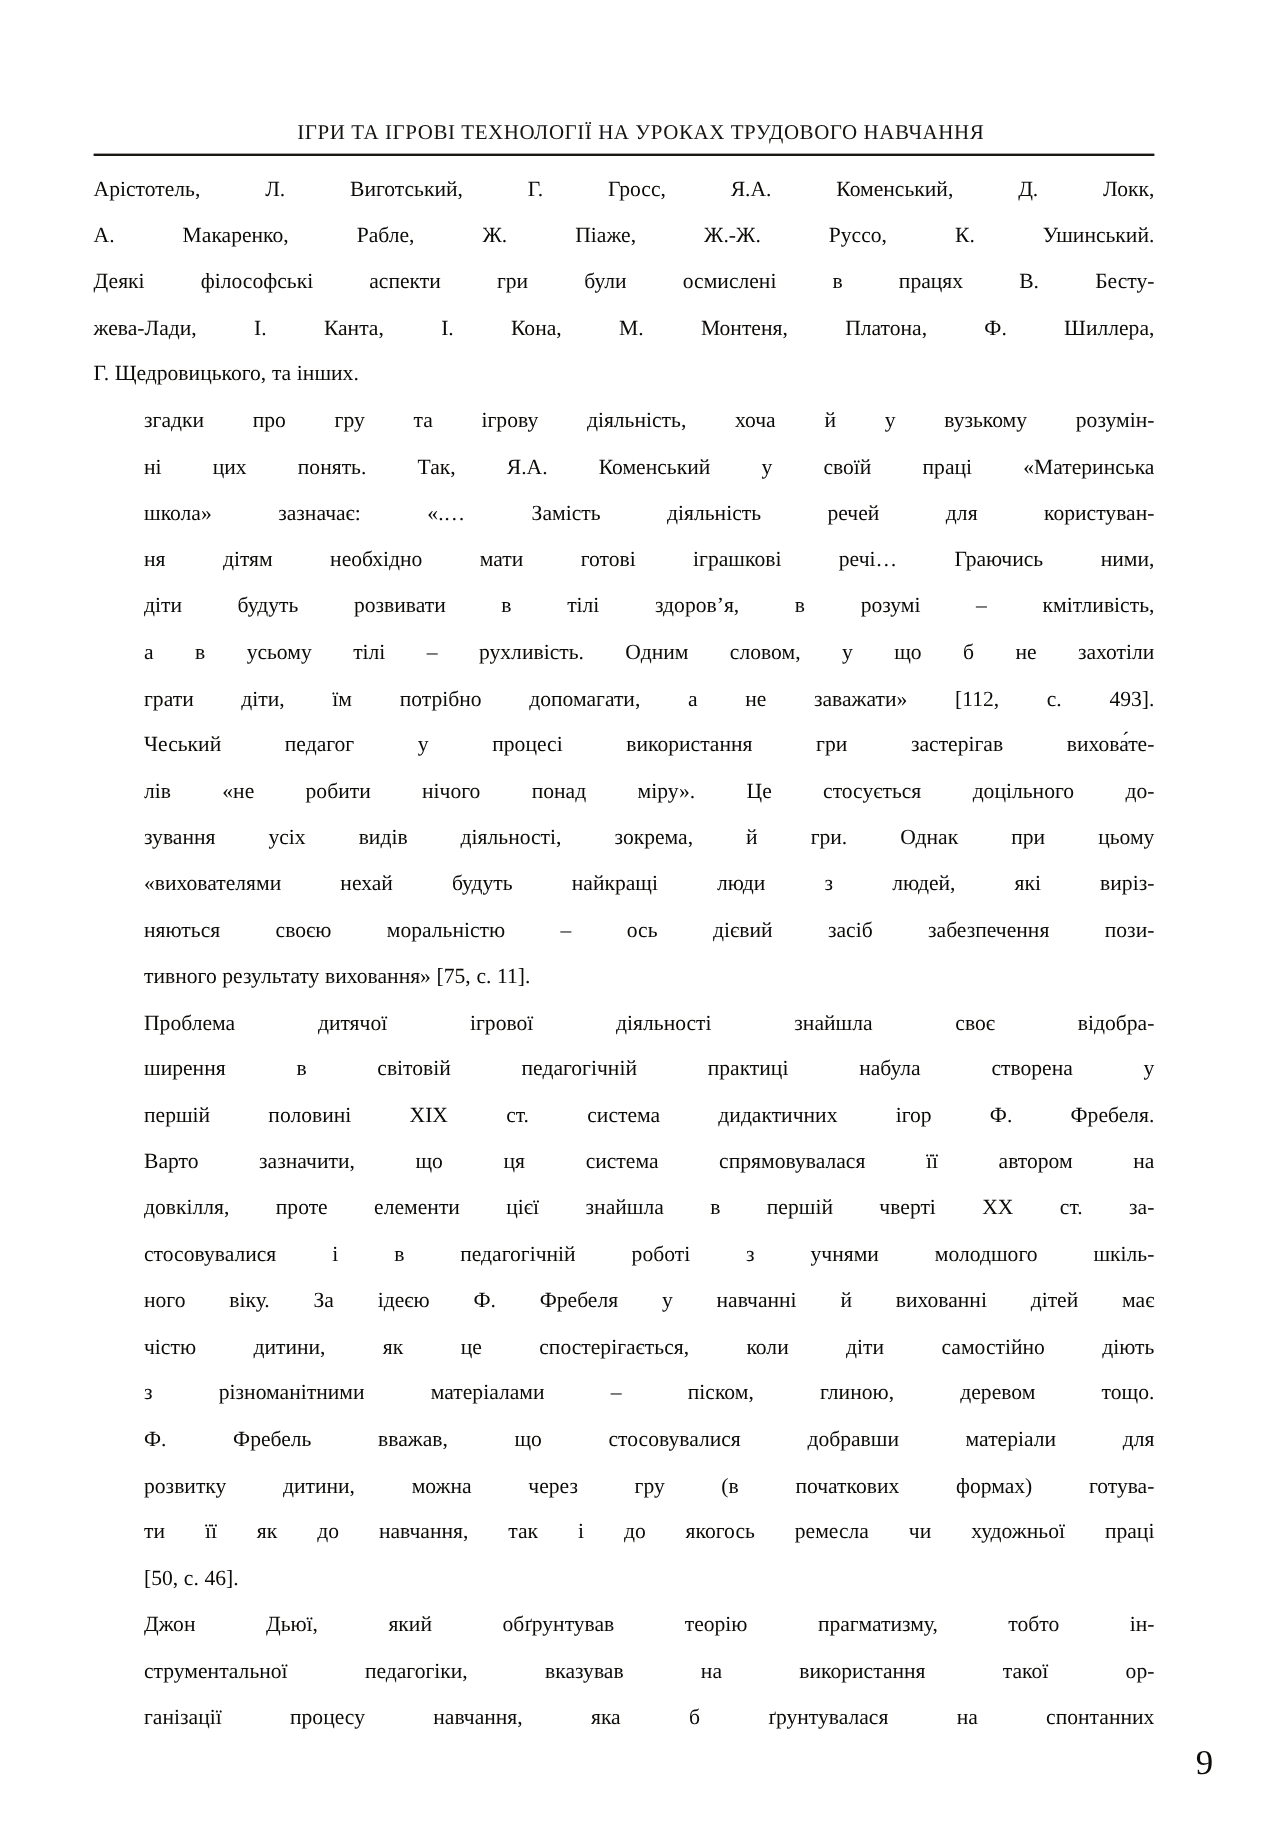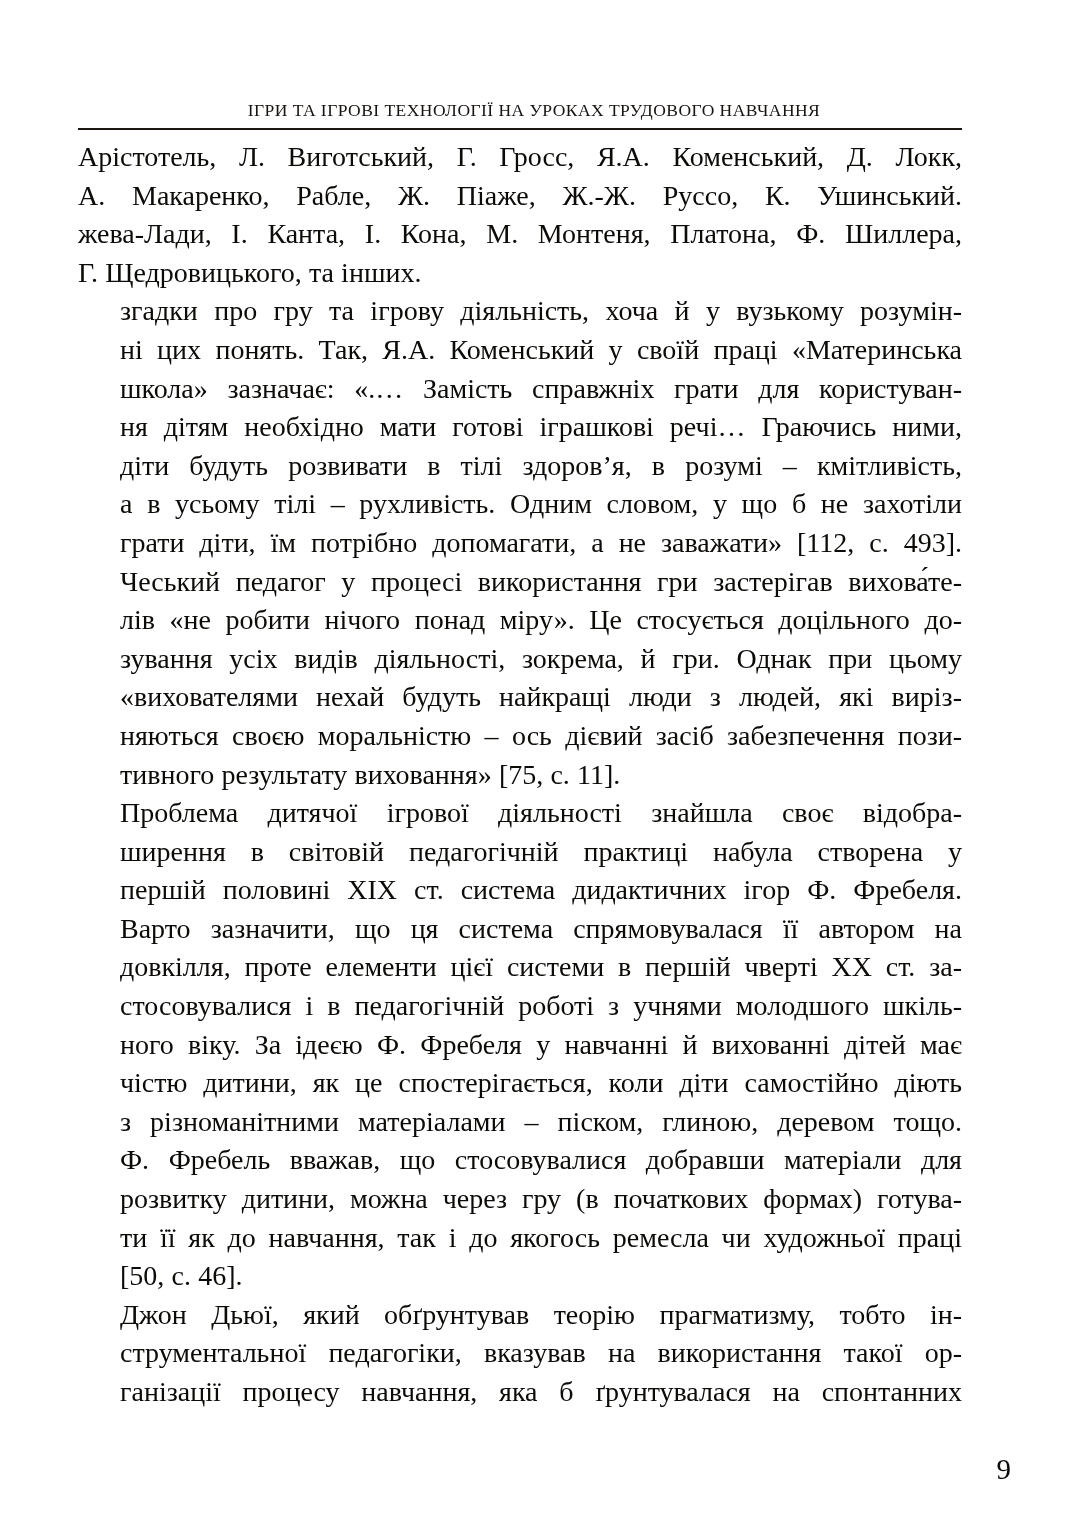--- a/index.html
+++ b/index.html
@@ -49,21 +49,21 @@
   .textblock {
     position: absolute;
     left: 78px;
     top: 138px;
     width: 884px;
   }
 
   p.para {
     margin: 0;
     padding: 0;
-    font-size: 28px;
+    font-size: 18px;
     line-height: 38.6px;
     text-align: justify;
     text-align-last: left;
     text-indent: 42px;
     hyphens: manual;
     word-spacing: 0.2px;
     color: #0d0b08;
   }
 
   p.para.first {
@@ -103,46 +103,47 @@
 
   <div class="running-head">ІГРИ ТА ІГРОВІ ТЕХНОЛОГІЇ НА УРОКАХ ТРУДОВОГО НАВЧАННЯ</div>
 
   <div class="head-rule"></div>
 
   <div class="textblock">
 
     <p class="para first">
       <span class="ln j">Арістотель, Л. Виготський, Г. Гросс, Я.А. Коменський, Д. Локк,</span>
       <span class="ln j">А. Макаренко, Рабле, Ж. Піаже, Ж.-Ж. Руссо, К. Ушинський.</span>
+      <span class="ln j">Деякі філософські аспекти гри були осмислені в працях В. Бесту-</span>
       <span class="ln j">жева-Лади, І. Канта, І. Кона, М. Монтеня, Платона, Ф. Шиллера,</span>
       <span class="ln">Г. Щедровицького, та інших.</span>
     </p>
 
     <p class="para">
       <span class="ln j">згадки про гру та ігрову діяльність, хоча й у вузькому розумін-</span>
       <span class="ln j">ні цих понять. Так, Я.А. Коменський у своїй праці «Материнська</span>
-      <span class="ln j">школа» зазначає: «.… Замість справжніх грати для користуван-</span>
+      <span class="ln j">школа» зазначає: «.… Замість діяльність речей для користуван-</span>
       <span class="ln j">ня дітям необхідно мати готові іграшкові речі… Граючись ними,</span>
       <span class="ln j">діти будуть розвивати в тілі здоров’я, в розумі – кмітливість,</span>
       <span class="ln j">а в усьому тілі – рухливість. Одним словом, у що б не захотіли</span>
       <span class="ln j">грати діти, їм потрібно допомагати, а не заважати» [112, с. 493].</span>
       <span class="ln j">Чеський педагог у процесі використання гри застерігав вихова́те-</span>
       <span class="ln j">лів «не робити нічого понад міру». Це стосується доцільного до-</span>
       <span class="ln j">зування усіх видів діяльності, зокрема, й гри. Однак при цьому</span>
       <span class="ln j">«вихователями нехай будуть найкращі люди з людей, які виріз-</span>
       <span class="ln j">няються своєю моральністю – ось дієвий засіб забезпечення пози-</span>
       <span class="ln">тивного результату виховання» [75, с. 11].</span>
     </p>
 
     <p class="para">
       <span class="ln j indent">Проблема дитячої ігрової діяльності знайшла своє відобра-</span>
       <span class="ln j">ширення в світовій педагогічній практиці набула створена у</span>
       <span class="ln j">першій половині XIX ст. система дидактичних ігор Ф. Фребеля.</span>
       <span class="ln j">Варто зазначити, що ця система спрямовувалася її автором на</span>
-      <span class="ln j">довкілля, проте елементи цієї системи в першій чверті XX ст. за-</span>
+      <span class="ln j">довкілля, проте елементи цієї знайшла в першій чверті XX ст. за-</span>
       <span class="ln j">стосовувалися і в педагогічній роботі з учнями молодшого шкіль-</span>
       <span class="ln j">ного віку. За ідеєю Ф. Фребеля у навчанні й вихованні дітей має</span>
       <span class="ln j">чістю дитини, як це спостерігається, коли діти самостійно діють</span>
       <span class="ln j">з різноманітними матеріалами – піском, глиною, деревом тощо.</span>
       <span class="ln j">Ф. Фребель вважав, що стосовувалися добравши матеріали для</span>
       <span class="ln j">розвитку дитини, можна через гру (в початкових формах) готува-</span>
       <span class="ln j">ти її як до навчання, так і до якогось ремесла чи художньої праці</span>
       <span class="ln">[50, с. 46].</span>
     </p>
 

